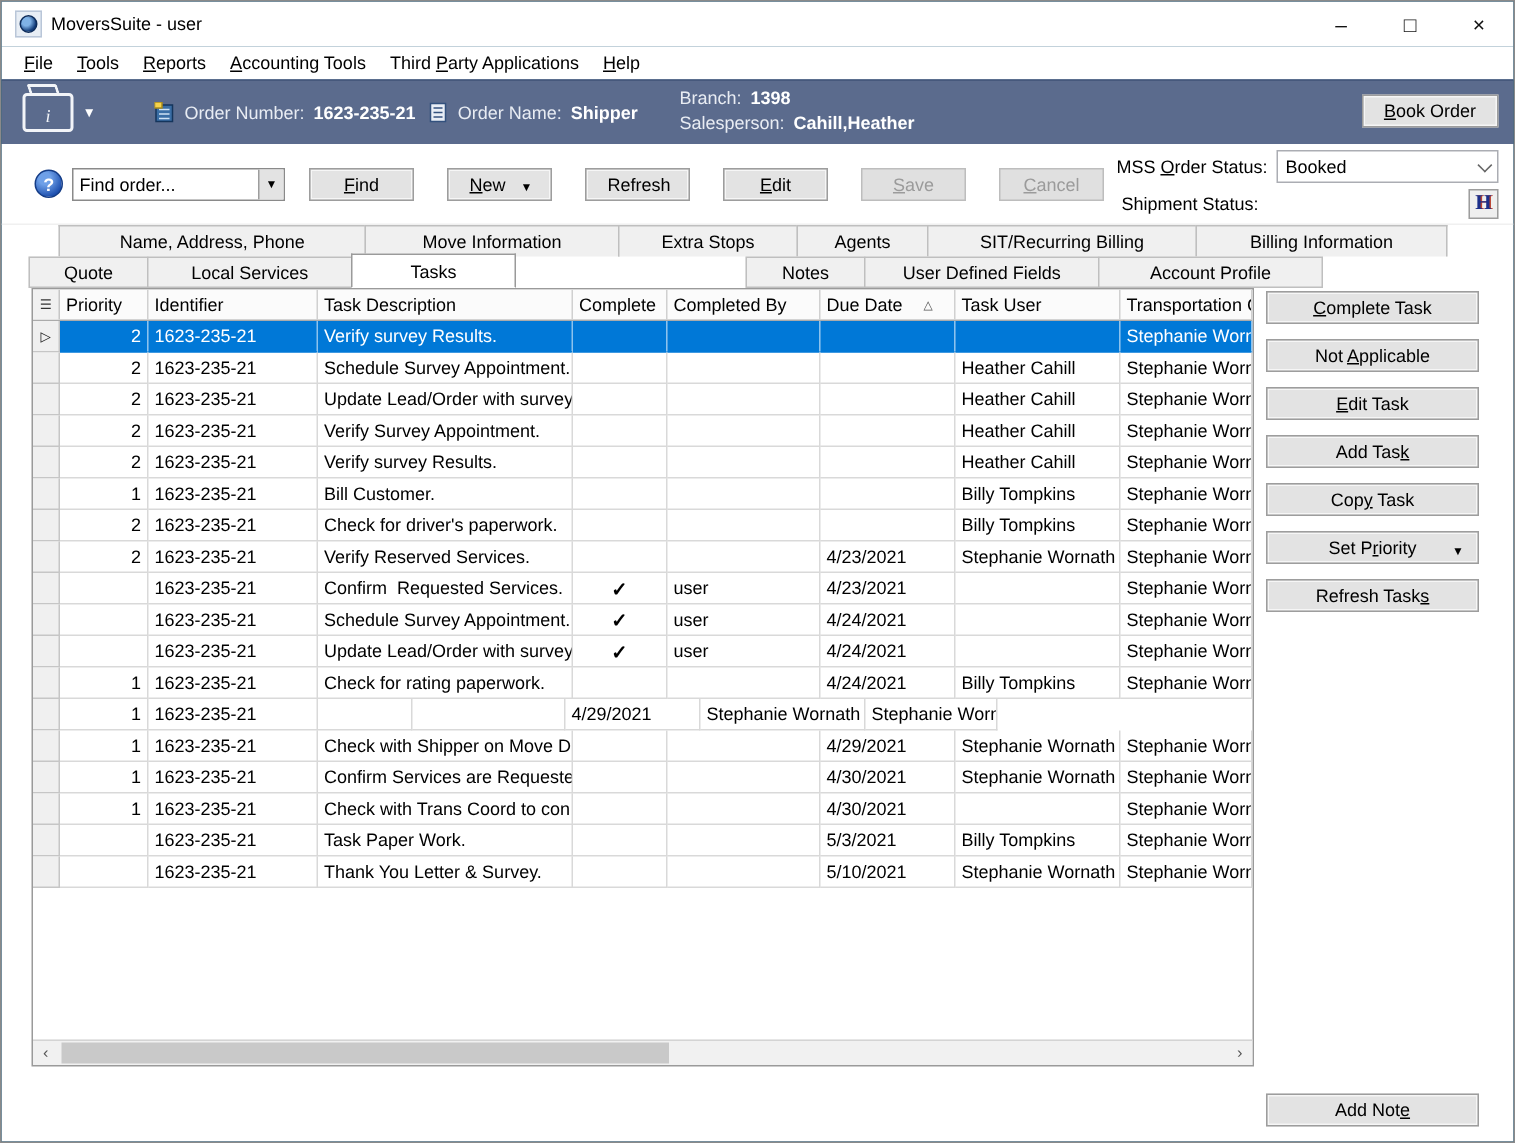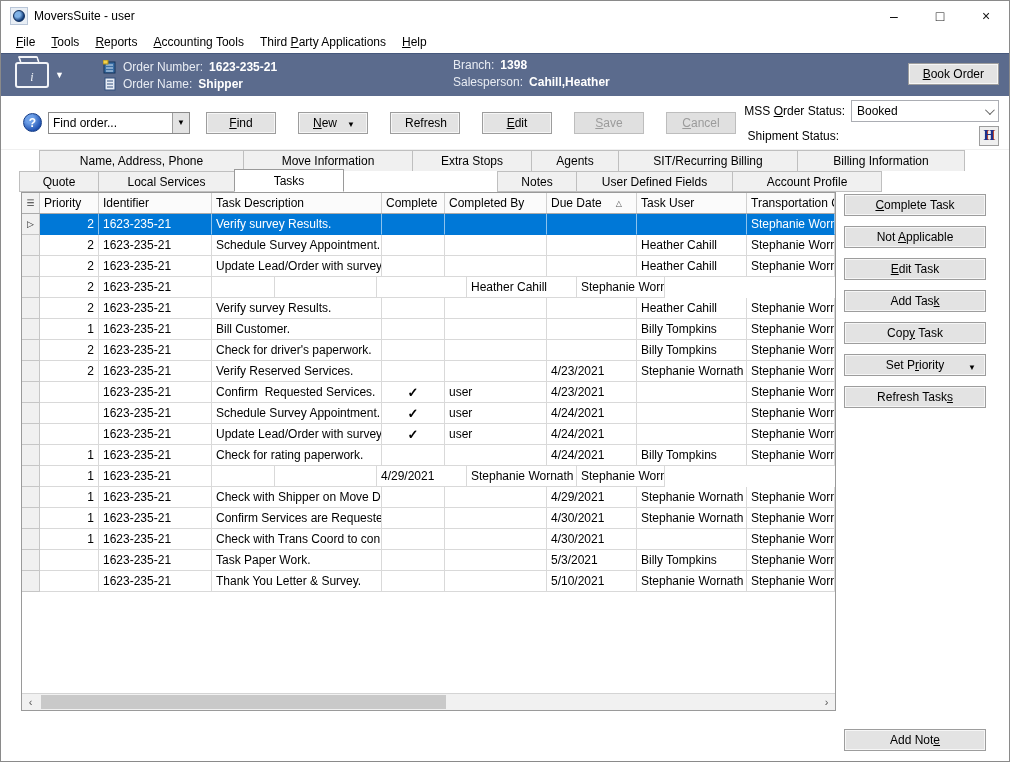--- a/index.html
+++ b/index.html
@@ -19,21 +19,21 @@
   .menubar { height:22px; display:flex; align-items:center; padding-left:8px; gap:2px; background:#fff; flex:0 0 auto; }
   .menu-item { padding:2px 7px; }
 
   
   .band { height:43px; background:#5b6b8d; border-top:1px solid #46587c; color:#fff; display:flex; align-items:center; flex:0 0 auto; position:relative; }
   .folder-wrap { display:flex; align-items:center; margin-left:14px; width:70px; }
   .folder { width:34px; height:26px; border:2px solid #f2f4f8; border-radius:3px; position:relative; display:flex; align-items:flex-end; justify-content:center; font-size:12px; color:#f2f4f8; font-style:italic; font-family:"Liberation Serif", serif; }
   .folder:before { content:""; position:absolute; top:-8px; left:2px; width:16px; height:6px; border:2px solid #f2f4f8; border-bottom:none; border-radius:2px 2px 0 0; transform:skewX(18deg); }
   .folder .i { margin-bottom:1px; }
   .band-caret { color:#fff; font-size:9px; margin-left:6px; }
-  .ordinfo { display:flex; flex-direction:column; gap:3px; margin-left:18px; }
+  .ordinfo { display:flex; gap:8px; margin-left:18px; }
   .ordline { display:flex; align-items:center; gap:6px; }
   .mini-ic { width:14px; height:14px; display:inline-block; }
   .ordlabel { color:#e8ecf3; }
   .ordval { font-weight:bold; color:#fff; }
   .branchinfo { position:absolute; left:452px; top:4px; display:flex; flex-direction:column; gap:3px; }
   .book-order { position:absolute; right:10px; top:9px; }
 
   
   .btn { background:#e3e3e3; border:1px solid #9d9d9d; box-shadow:inset 0 0 0 1px #f6f6f6; padding:3px 14px; font-size:12px; text-align:center; white-space:nowrap; }
   .btn.disabled { color:#9b9b9b; box-shadow:none; background:#e0e0e0; border-color:#bdbdbd; }
@@ -267,20 +267,21 @@
               <div class="g-cell ctr check" style="width: 63px;"></div>
               <div class="g-cell" style="width: 102px;"></div>
               <div class="g-cell" style="width: 90px;"></div>
               <div class="g-cell" style="width: 110px;">Heather Cahill</div>
               <div class="g-cell" style="width: 88px;">Stephanie Wornat</div>
             </div>
             <div class="g-row">
               <div class="g-rowhead" style="width: 18px;"></div>
               <div class="g-cell num" style="width: 59px;">2</div>
               <div class="g-cell" style="width: 113px;">1623-235-21</div>
+              <div class="g-cell" style="width: 170px;">Verify Survey Appointment.</div>
               <div class="g-cell ctr check" style="width: 63px;"></div>
               <div class="g-cell" style="width: 102px;"></div>
               <div class="g-cell" style="width: 90px;"></div>
               <div class="g-cell" style="width: 110px;">Heather Cahill</div>
               <div class="g-cell" style="width: 88px;">Stephanie Wornat</div>
             </div>
             <div class="g-row">
               <div class="g-rowhead" style="width: 18px;"></div>
               <div class="g-cell num" style="width: 59px;">2</div>
               <div class="g-cell" style="width: 113px;">1623-235-21</div>

